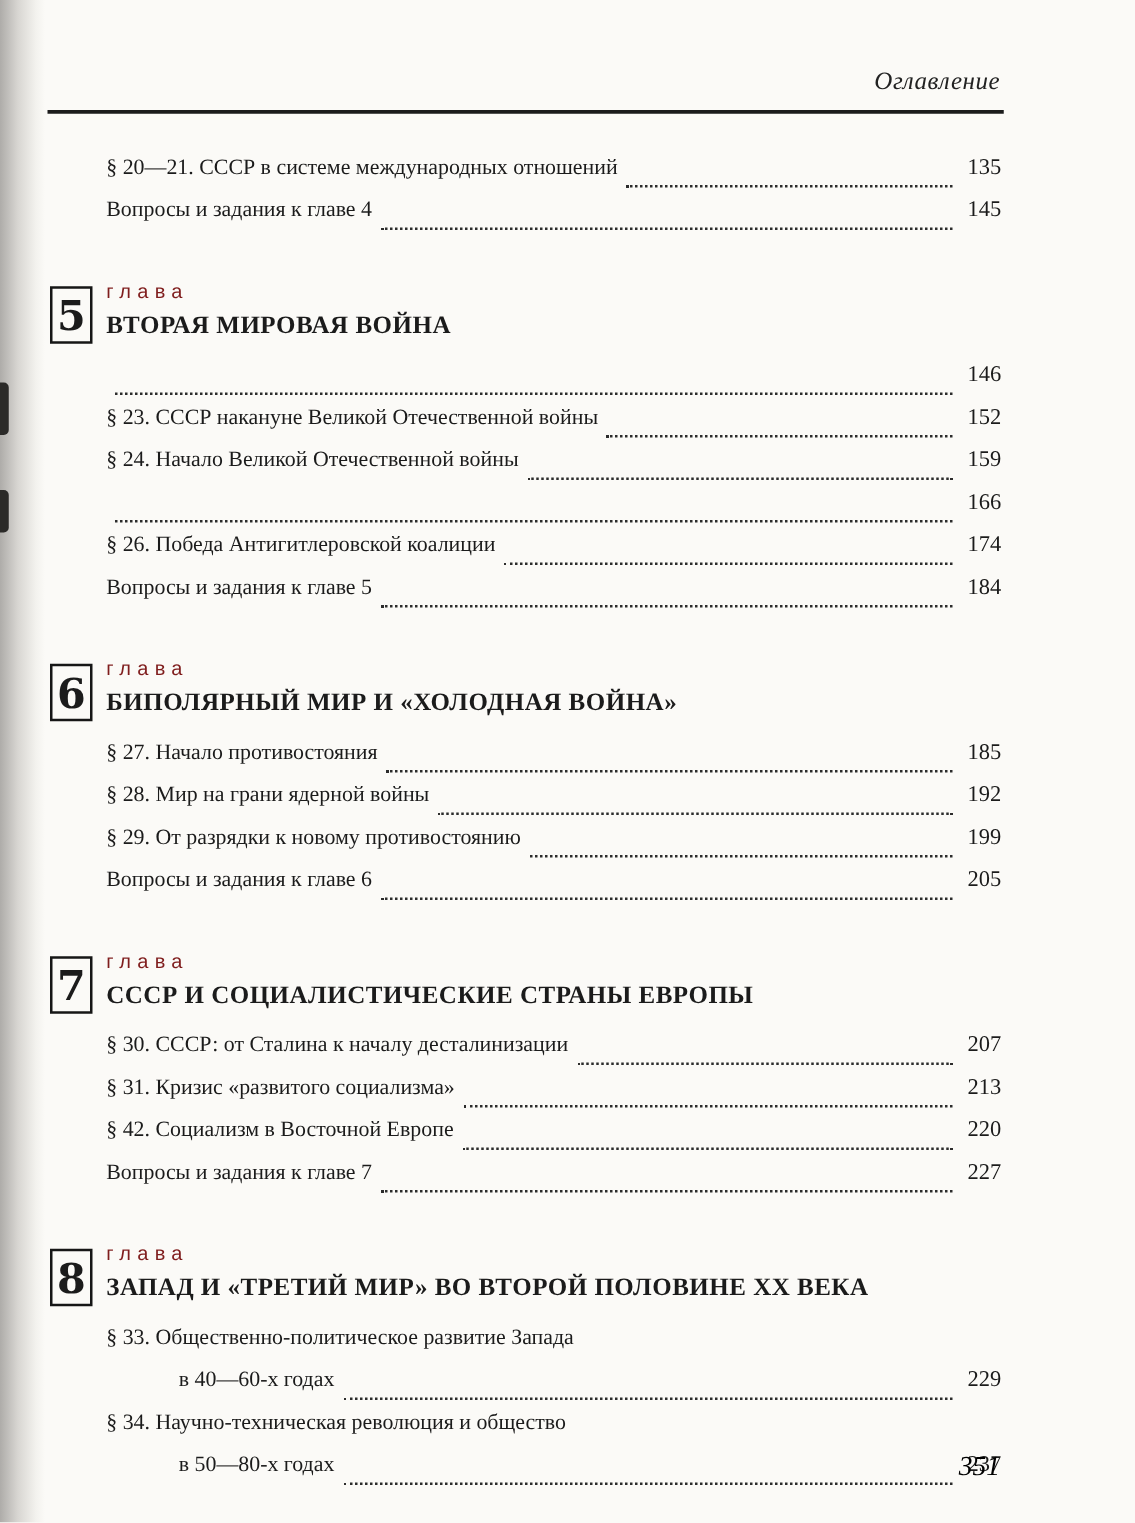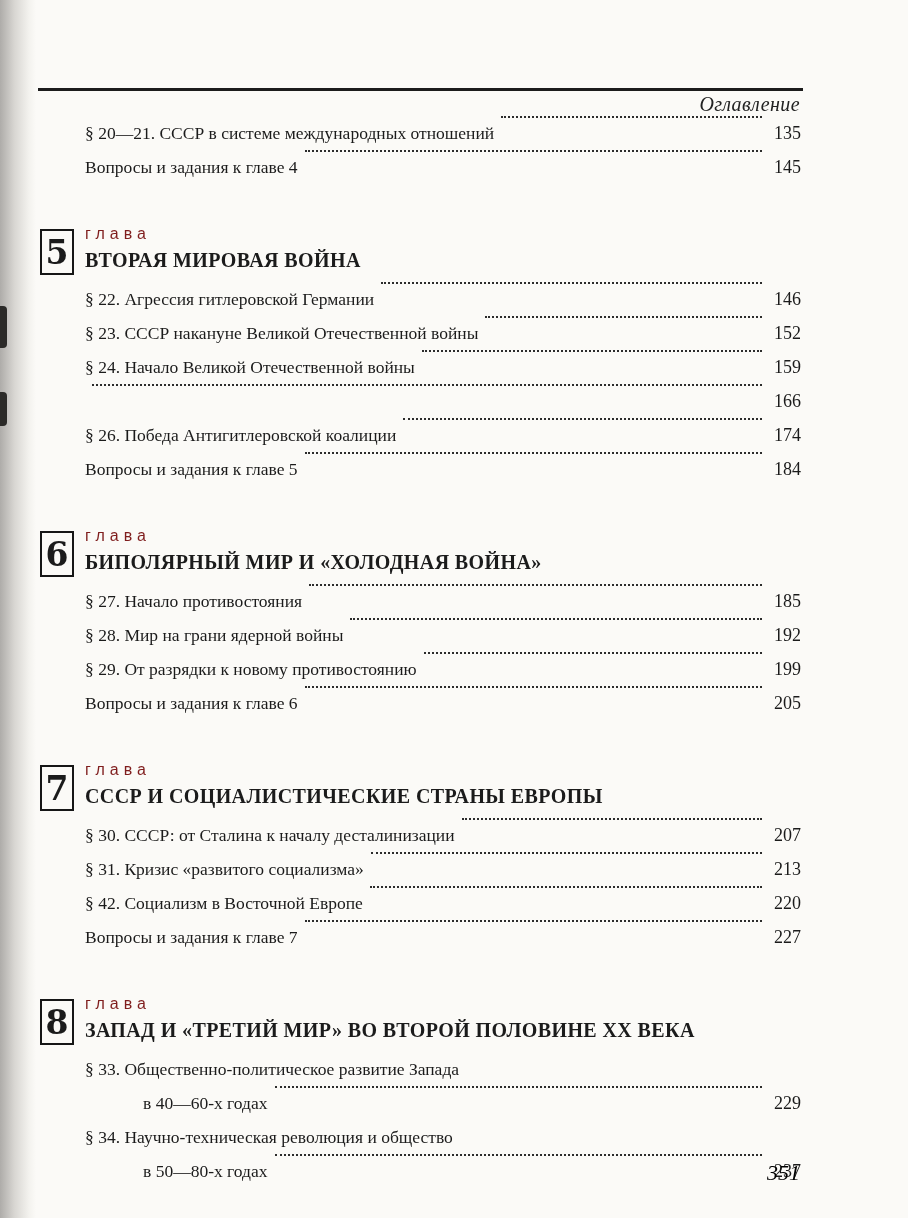--- a/index.html
+++ b/index.html
@@ -32,21 +32,20 @@
 
   
   .running-head {
     position: absolute;
     top: 54px;
     right: 108px;
     font-style: italic;
     font-size: 20px;
     letter-spacing: 0.4px;
     color: #222;
-    margin-top: 39px;
   }
   .head-rule {
     position: absolute;
     top: 88px;
     left: 38px;
     right: 105px;
     height: 2.5px;
     background: #1c1c1c;
   }
 
@@ -54,21 +53,21 @@
   .toc {
     position: absolute;
     left: 85px;
     width: 716px;
     top: 108px;
   }
 
   .entry { }
   .entry-line {
     display: flex;
-    align-items: flex-start;
+    align-items: flex-end;
     line-height: 34px;
     font-size: 17.5px;
   }
   .entry-line.continuation .entry-text { padding-left: 58px; }
   .entry-text { white-space: nowrap; }
   .leader {
     flex: 1 1 auto;
     min-width: 14px;
     height: 0;
     border-bottom: 2.2px dotted #2c2c2c;
@@ -159,21 +158,20 @@
     </div>
     <section class="chapter">
       <div class="chapter-number-box">
         <span class="chapter-number">5</span>
       </div>
       <div class="chapter-label">глава</div>
       <h2 class="chapter-title">ВТОРАЯ МИРОВАЯ ВОЙНА</h2>
       <div class="chapter-entries">
         <div class="entry">
           <div class="entry-line">
-            <span class="entry-text">§ 22. Агрессия гитлеровской Германии</span>
             <span class="leader"></span>
             <span class="entry-page">146</span>
           </div>
         </div>
         <div class="entry">
           <div class="entry-line">
             <span class="entry-text">§ 23. СССР накануне Великой Отечественной войны</span>
             <span class="leader"></span>
             <span class="entry-page">152</span>
           </div>

